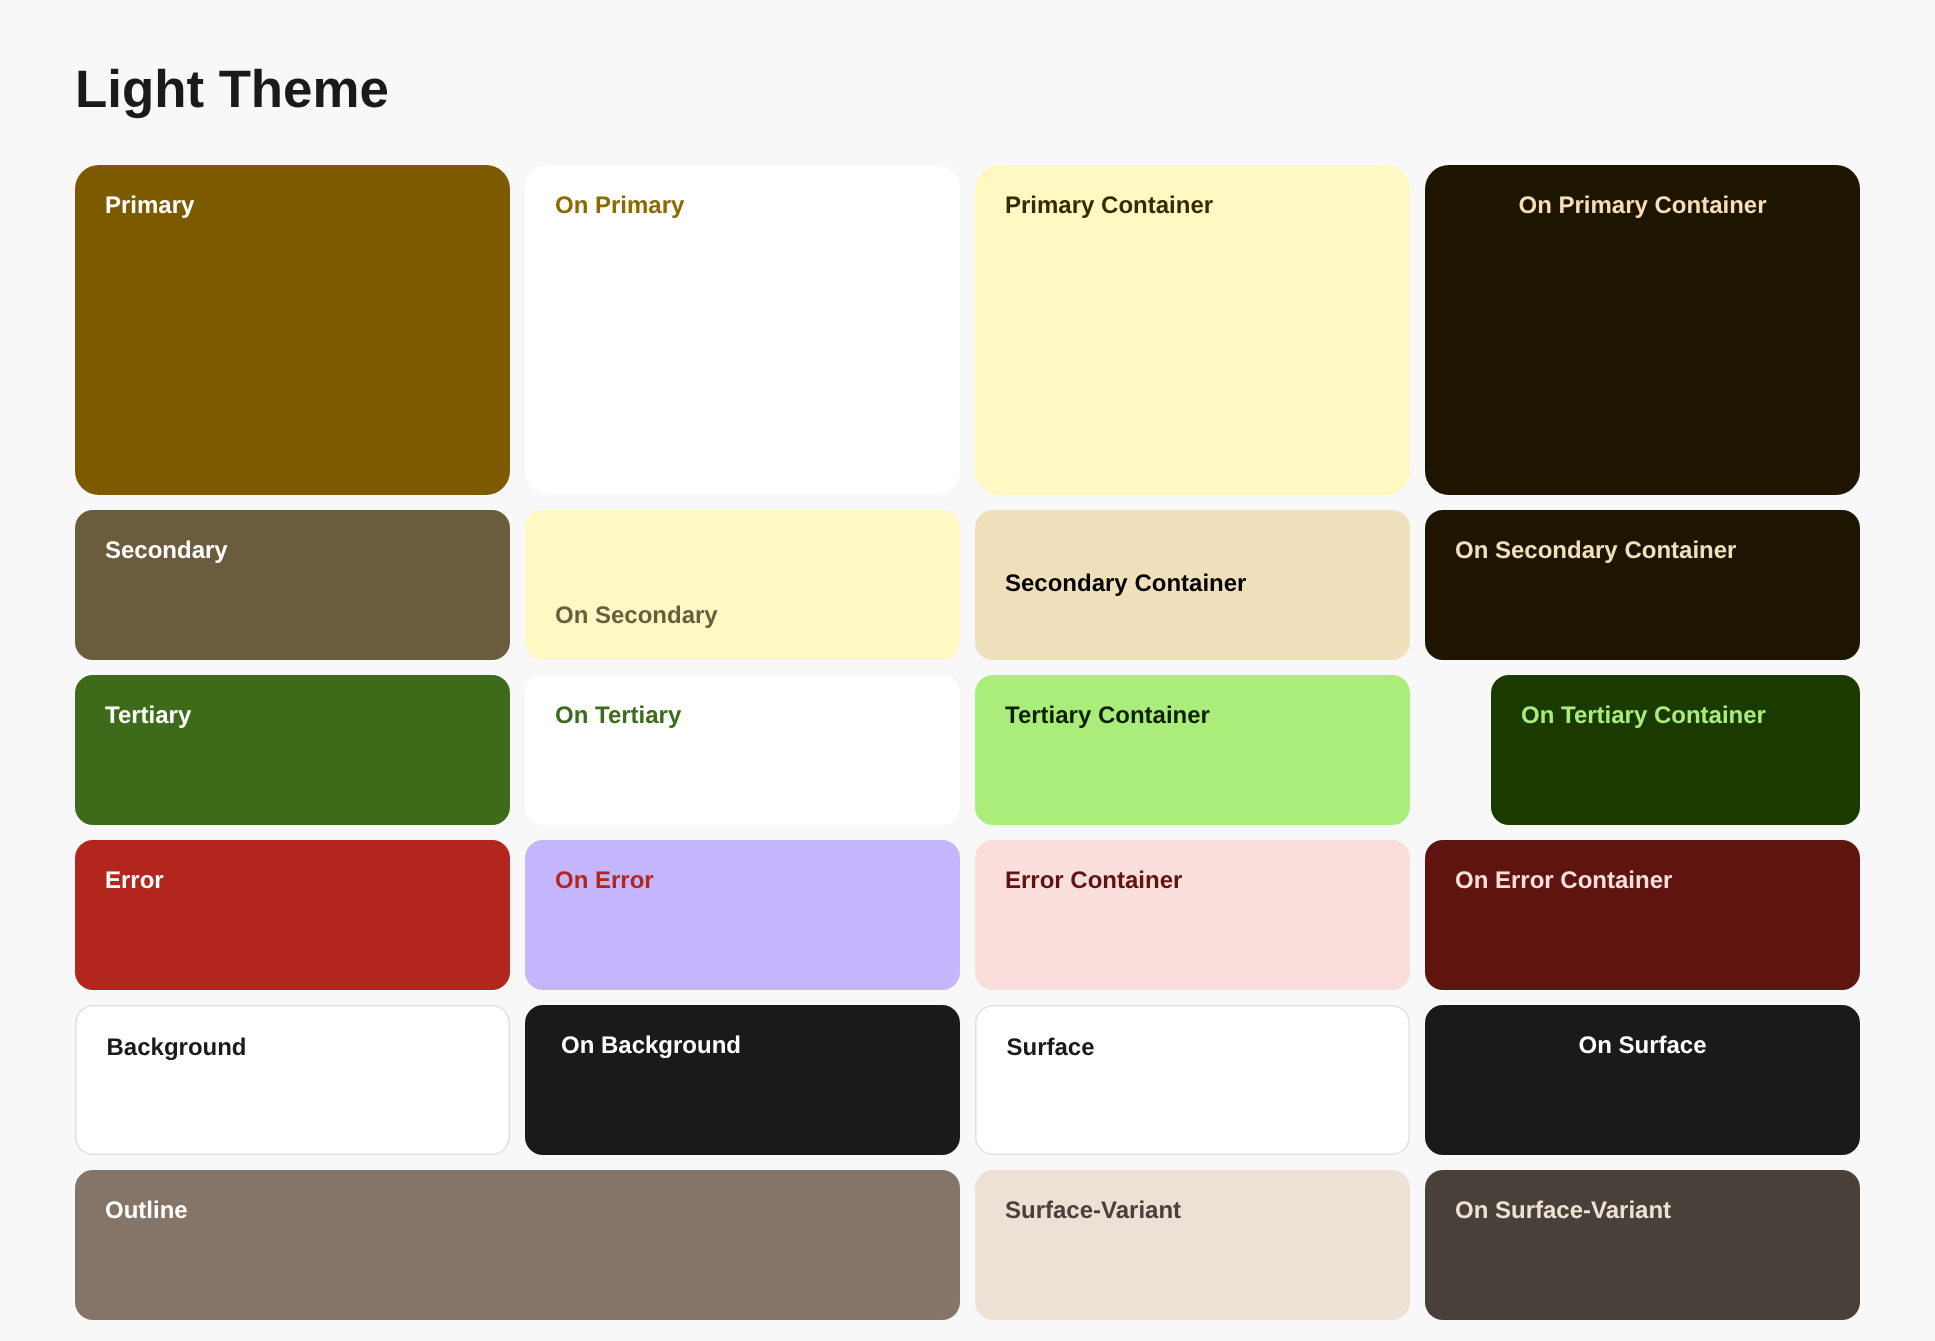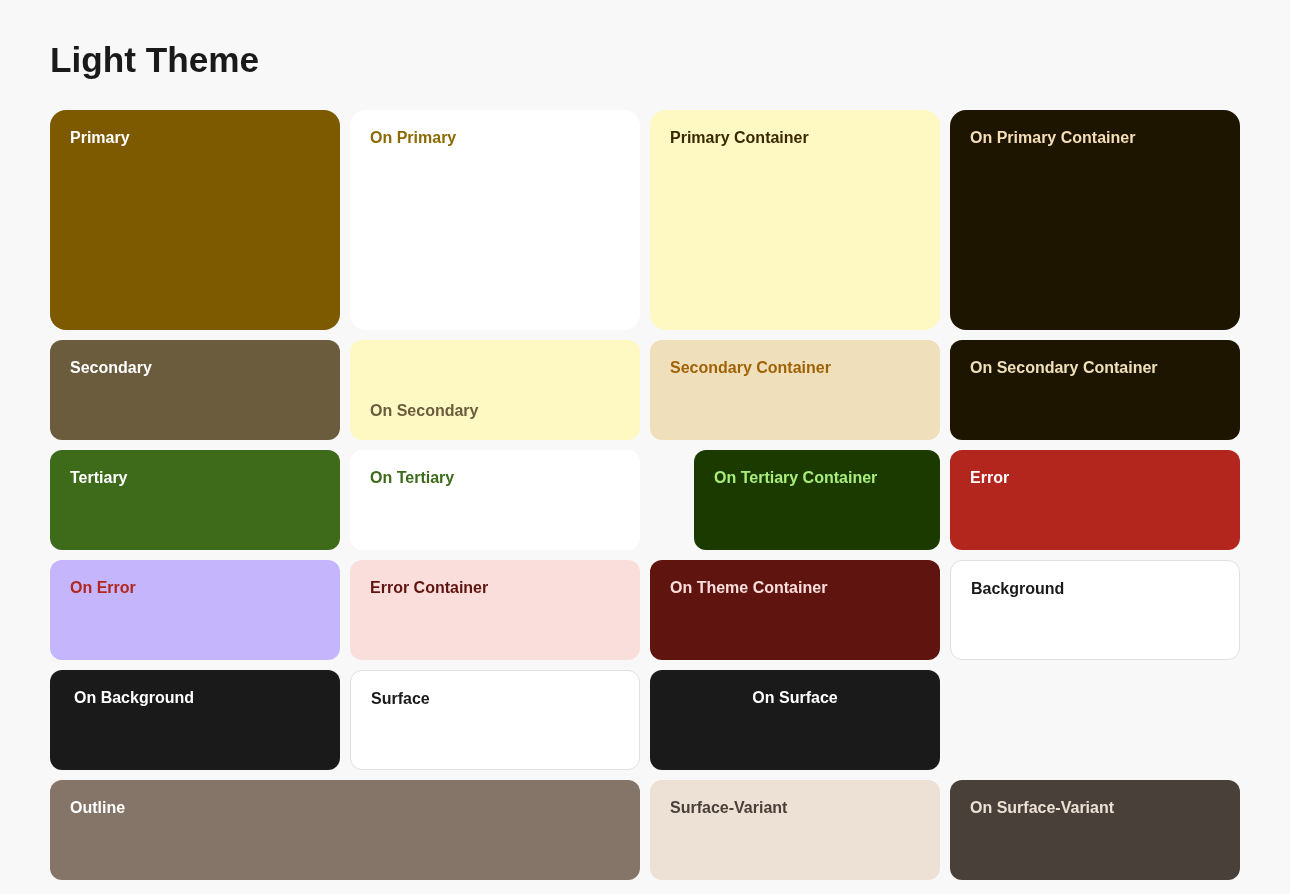--- a/index.html
+++ b/index.html
@@ -48,58 +48,61 @@
 
   <div class="cell cell-tall" style="background:#7D5A00; color:#ffffff; border-radius:16px; grid-row: span 1; min-height:220px;">
     <span>Primary</span>
   </div>
   <div class="cell cell-tall" style="background:#ffffff; color:#8B6A00; border-radius:16px; min-height:220px;">
     <span>On Primary</span>
   </div>
   <div class="cell cell-tall" style="background:#fef9c3; color:#3A2900; border-radius:16px; min-height:220px;">
     <span>Primary Container</span>
   </div>
-  <div class="cell cell-tall" style="background:#1E1500; color:#F6DEB7; border-radius:16px; min-height:220px;">
+  <div class="cell cell-tall" style="background:#1E1500; color:#F6DEB7; border-radius:16px; min-height:220px;justify-content:center;">
     <span>On Primary Container</span>
   </div>
 
   <div class="cell cell-medium" style="background:#6B5C3E; color:#ffffff; border-radius:12px;">
     <span>Secondary</span>
   </div>
   <div class="cell cell-medium" style="background:#fef9c3; color:#6B5C3E; border-radius:12px;align-items:flex-end;">
     <span>On Secondary</span>
   </div>
-  <div class="cell cell-medium" style="background:#EFE0BB; color:#a16207; border-radius:12px;">
+  <div class="cell cell-medium" style="background:#EFE0BB; color:#000000; border-radius:12px;align-items:center;">
     <span>Secondary Container</span>
   </div>
   <div class="cell cell-medium" style="background:#1E1500; color:#EFE0BB; border-radius:12px;">
     <span>On Secondary Container</span>
   </div>
 
   <div class="cell cell-medium" style="background:#3D6B1A; color:#ffffff; border-radius:12px;">
     <span>Tertiary</span>
   </div>
   <div class="cell cell-medium" style="background:#ffffff; color:#3D6B1A; border-radius:12px;">
     <span>On Tertiary</span>
+  </div>
+  <div class="cell cell-medium" style="background:#AAED7A; color:#0B2000; border-radius:12px;">
+    <span>Tertiary Container</span>
   </div>
   <div class="cell cell-medium" style="background:#1A3A00; color:#AAED7A; border-radius:12px;margin-left:44px;">
     <span>On Tertiary Container</span>
   </div>
 
   <div class="cell cell-medium" style="background:#B3261E; color:#ffffff; border-radius:12px;">
     <span>Error</span>
   </div>
   <div class="cell cell-medium" style="background:#c4b5fd; color:#B3261E; border-radius:12px;">
     <span>On Error</span>
   </div>
   <div class="cell cell-medium" style="background:#F9DEDC; color:#601410; border-radius:12px;">
     <span>Error Container</span>
   </div>
   <div class="cell cell-medium" style="background:#601410; color:#F9DEDC; border-radius:12px;">
-    <span>On Theme Container</span>
+    <span>On Error Container</span>
   </div>
 
   <div class="cell cell-medium" style="background:#ffffff; color:#1a1a1a; border-radius:12px; border:1px solid #e0e0e0;">
     <span>Background</span>
   </div>
   <div class="cell cell-medium" style="background:#1a1a1a; color:#ffffff; border-radius:12px;padding-left:24px;">
     <span>On Background</span>
   </div>
   <div class="cell cell-medium" style="background:#ffffff; color:#1a1a1a; border-radius:12px; border:1px solid #e0e0e0;">
     <span>Surface</span>

